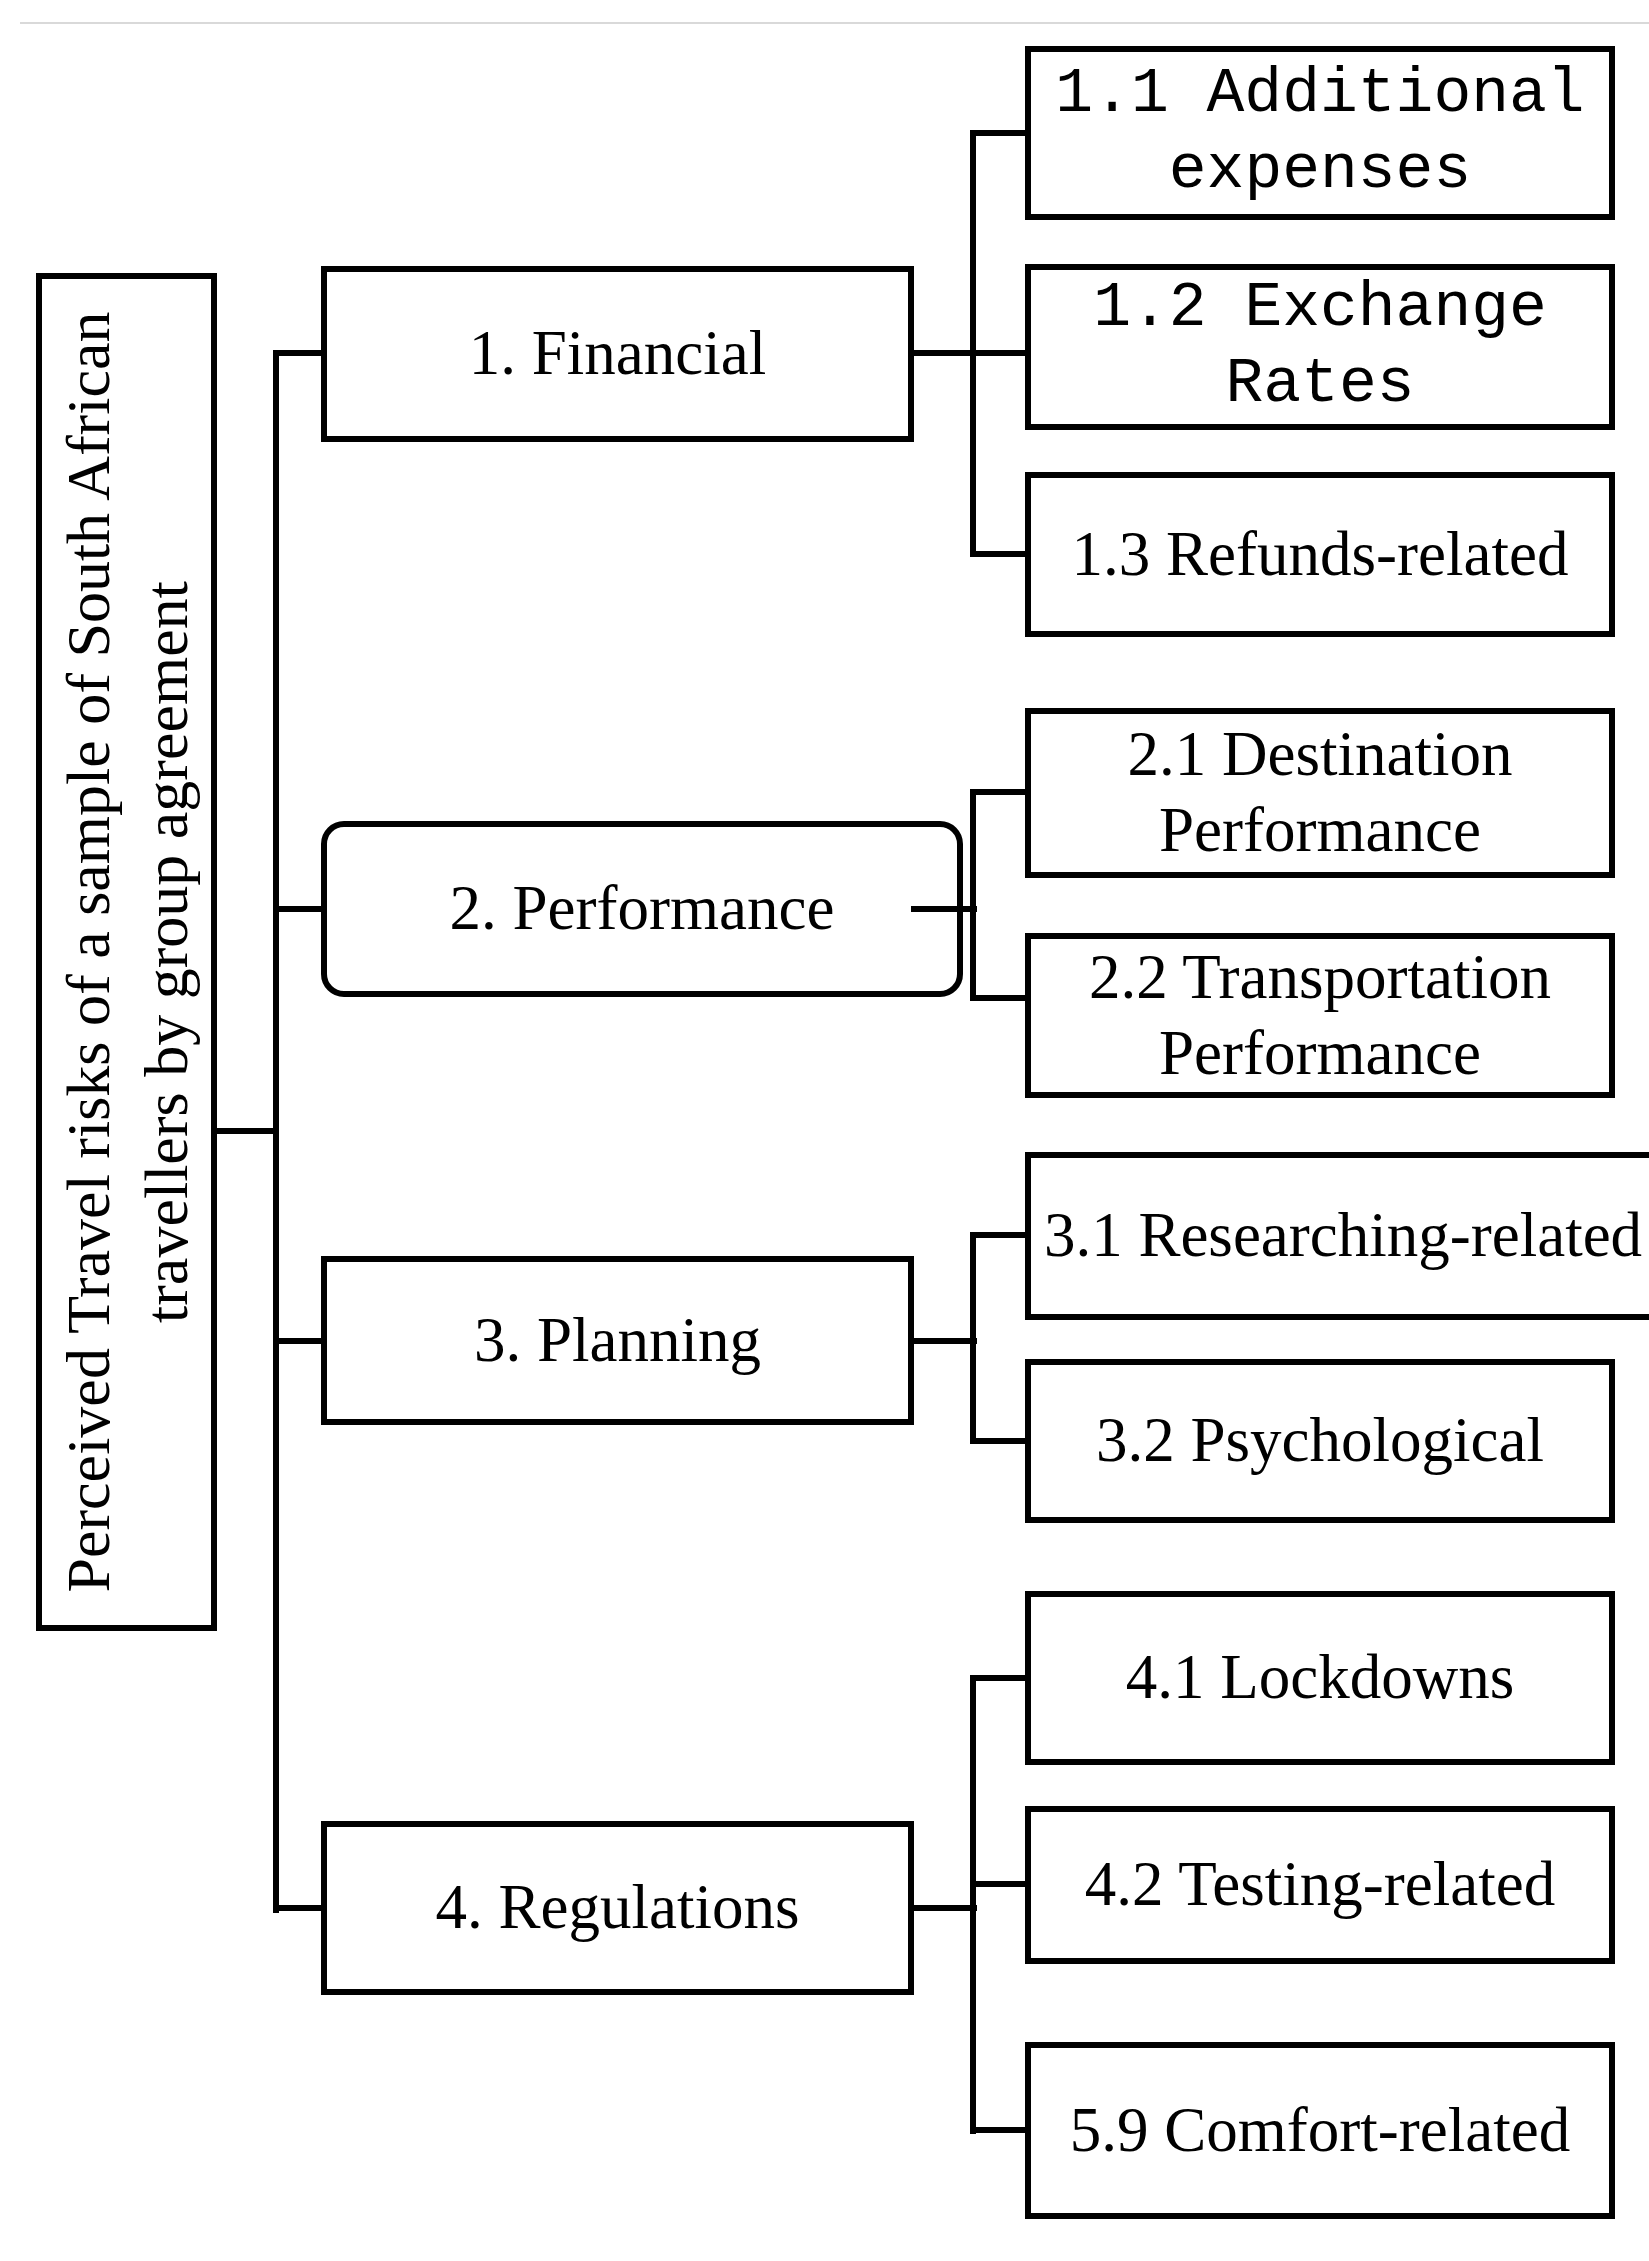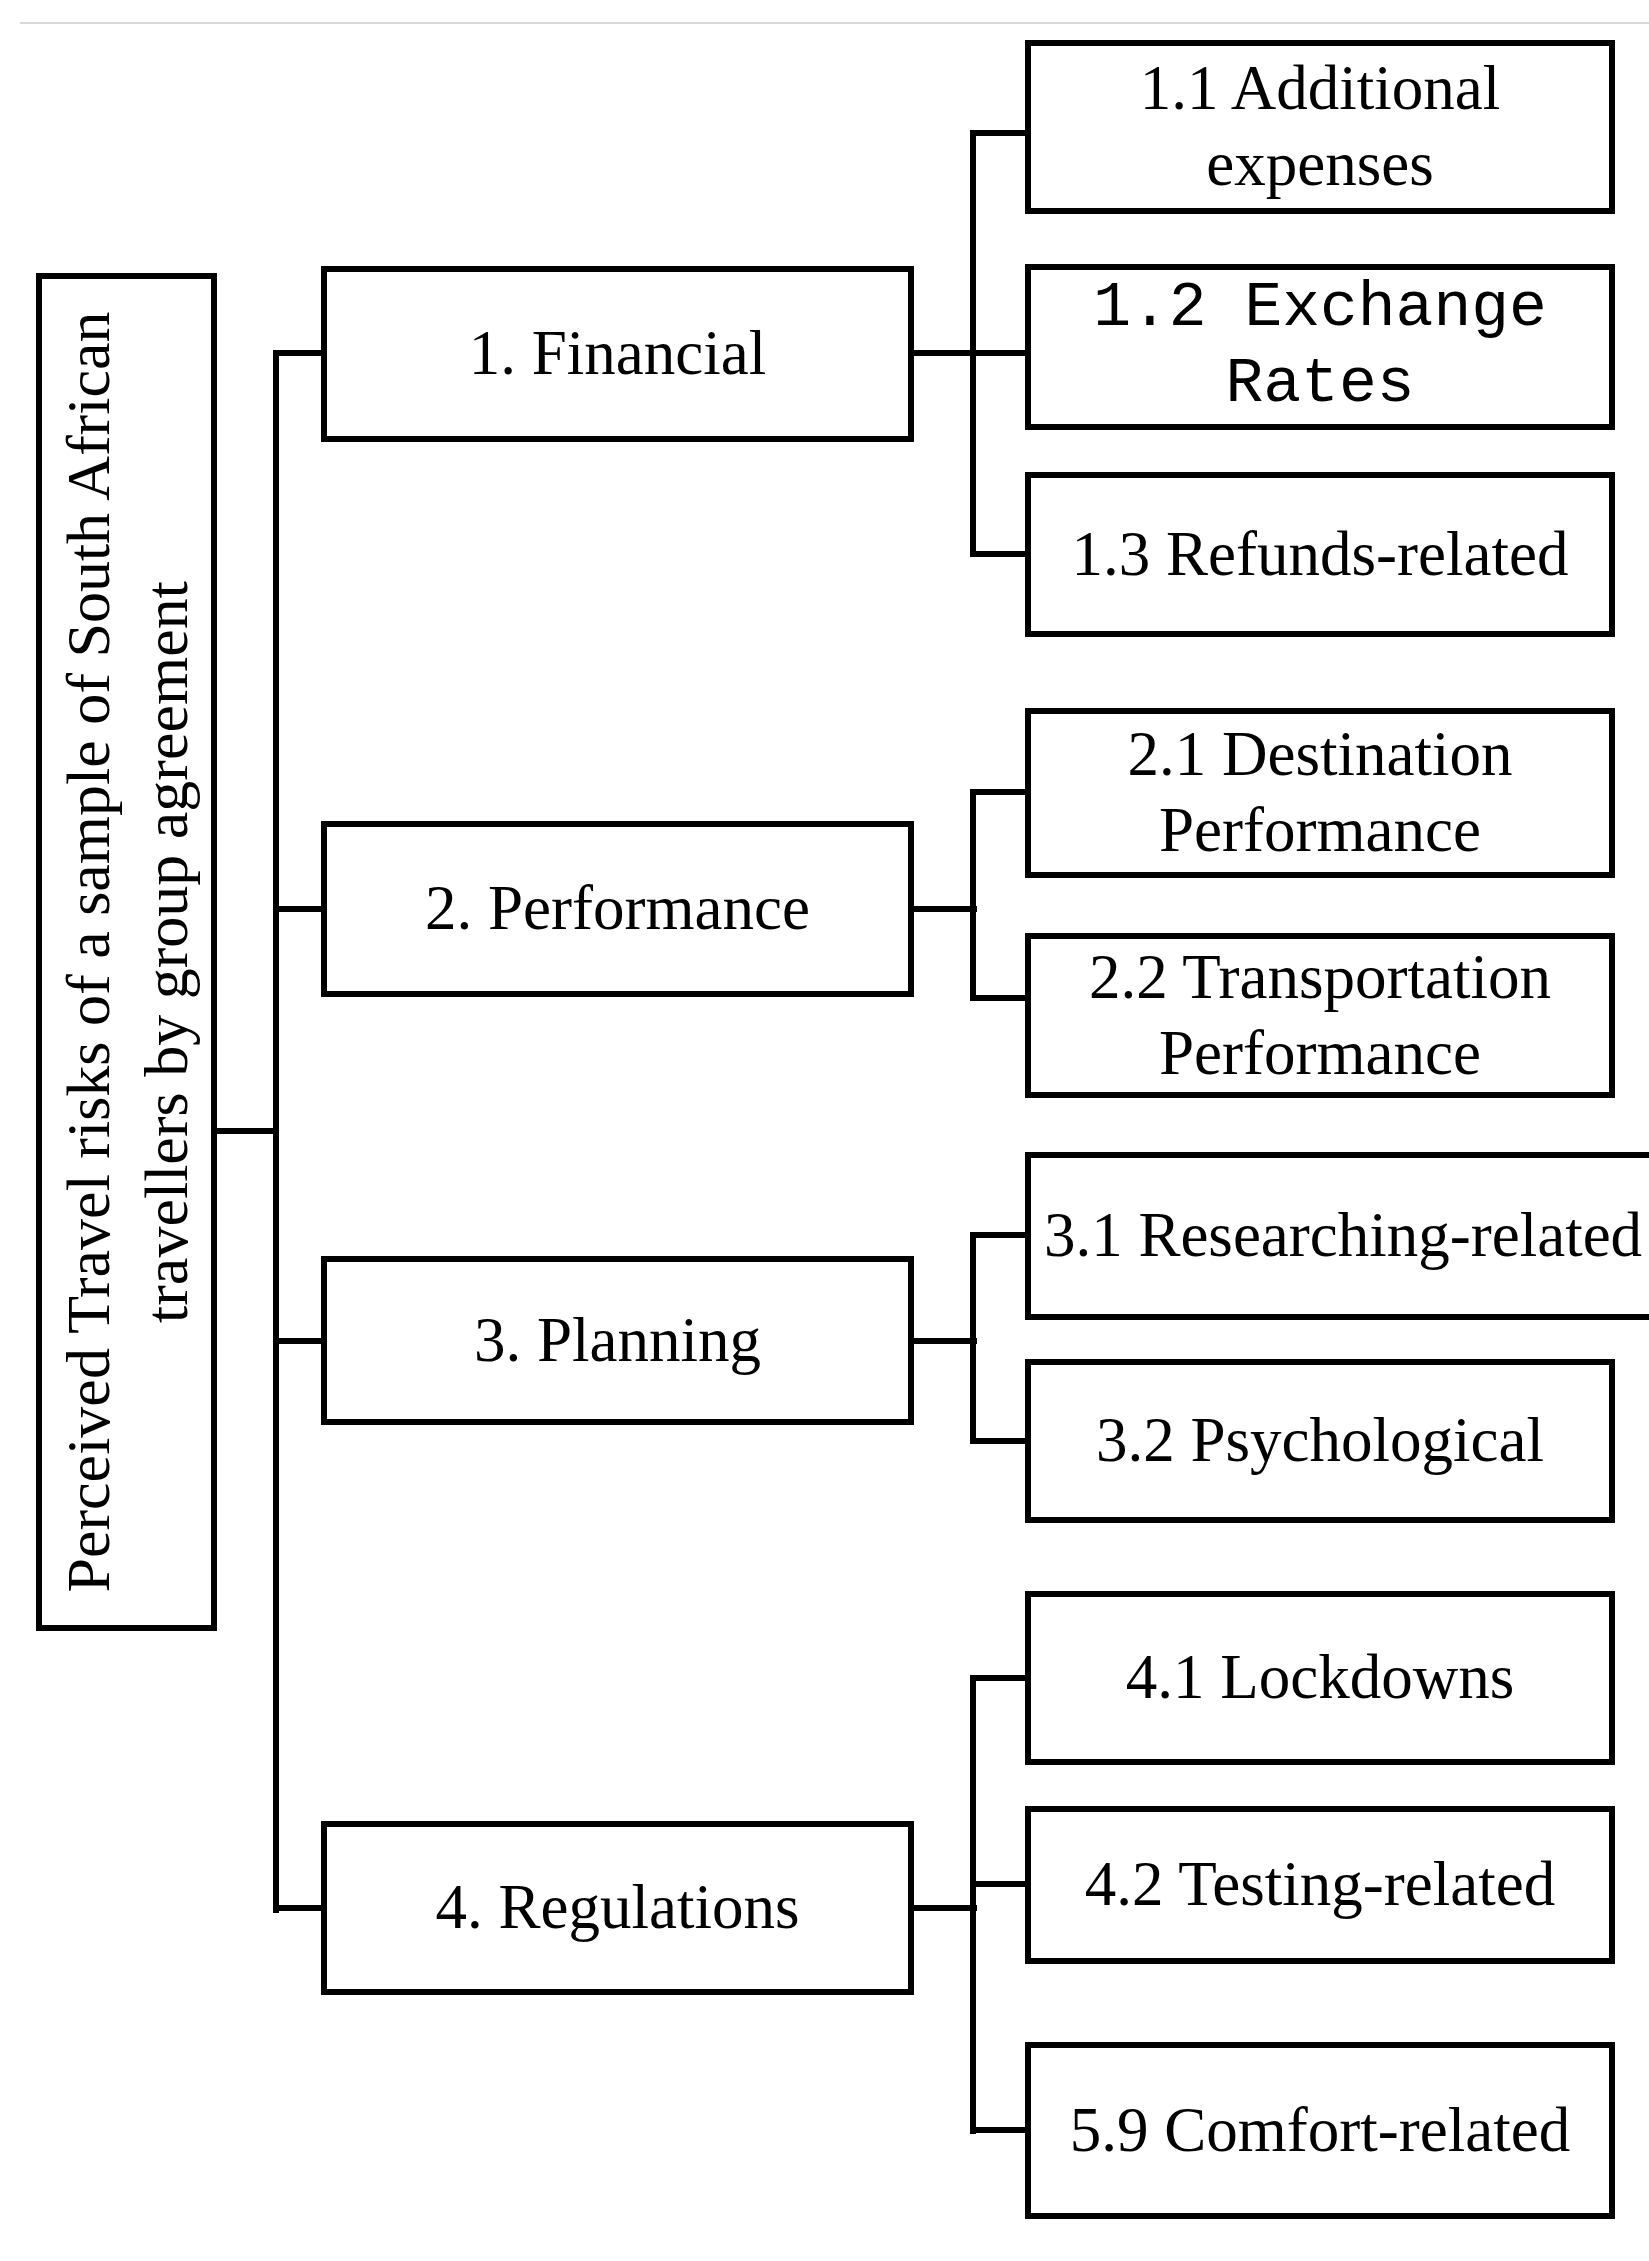--- a/index.html
+++ b/index.html
@@ -74,21 +74,21 @@
   <div class="line" style="left:273px; top:350px; width:6.3px; height:1563px;"></div>
 
   <div class="line" style="left:273px; top:350px; width:55px; height:6.3px;"></div>
   <div class="line" style="left:273px; top:906px; width:55px; height:6.3px;"></div>
   <div class="line" style="left:273px; top:1338px; width:55px; height:6.3px;"></div>
   <div class="line" style="left:273px; top:1905px; width:55px; height:6.3px;"></div>
 
   <div class="box" style="left:321px; top:266px; width:593px; height:176px;">
     <span>1. Financial</span>
   </div>
-  <div class="box" style="left:321px; top:821px; width:593px; height:176px;">
+  <div class="box" style="left:321px; top:821px; width:642px; height:176px;border-radius:23px;">
     <span>2. Performance</span>
   </div>
   <div class="box" style="left:321px; top:1256px; width:593px; height:169px;">
     <span>3. Planning</span>
   </div>
   <div class="box" style="left:321px; top:1821px; width:593px; height:174px;">
     <span>4. Regulations</span>
   </div>
 
   <div class="line" style="left:911px; top:350px; width:66px; height:6.3px;"></div>
@@ -105,21 +105,21 @@
   <div class="line" style="left:970px; top:350px; width:61px; height:6.3px;"></div>
   <div class="line" style="left:970px; top:551px; width:61px; height:6.3px;"></div>
   <div class="line" style="left:970px; top:789px; width:61px; height:6.3px;"></div>
   <div class="line" style="left:970px; top:995px; width:61px; height:6.3px;"></div>
   <div class="line" style="left:970px; top:1232px; width:61px; height:6.3px;"></div>
   <div class="line" style="left:970px; top:1438px; width:61px; height:6.3px;"></div>
   <div class="line" style="left:970px; top:1675px; width:61px; height:6.3px;"></div>
   <div class="line" style="left:970px; top:1881px; width:61px; height:6.3px;"></div>
   <div class="line" style="left:970px; top:2127px; width:61px; height:6.3px;"></div>
 
-  <div class="box" style="left:1025px; top:40px; width:590px; height:174px;">
+  <div class="box" style="left:1025px; top:46px; width:590px; height:174px;font-family:Liberation Mono, monospace;">
     <span>1.1 Additional expenses</span>
   </div>
   <div class="box" style="left:1025px; top:264px; width:590px; height:166px;font-family:Liberation Mono, monospace;">
     <span>1.2 Exchange Rates</span>
   </div>
   <div class="box" style="left:1025px; top:472px; width:590px; height:165px;">
     <span>1.3 Refunds-related</span>
   </div>
 
   <div class="box" style="left:1025px; top:708px; width:590px; height:170px;">

